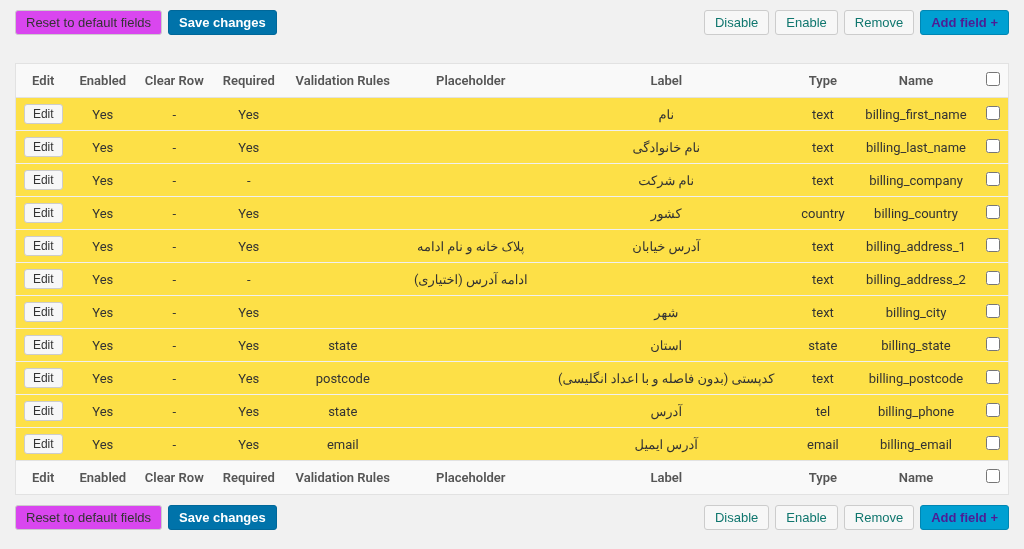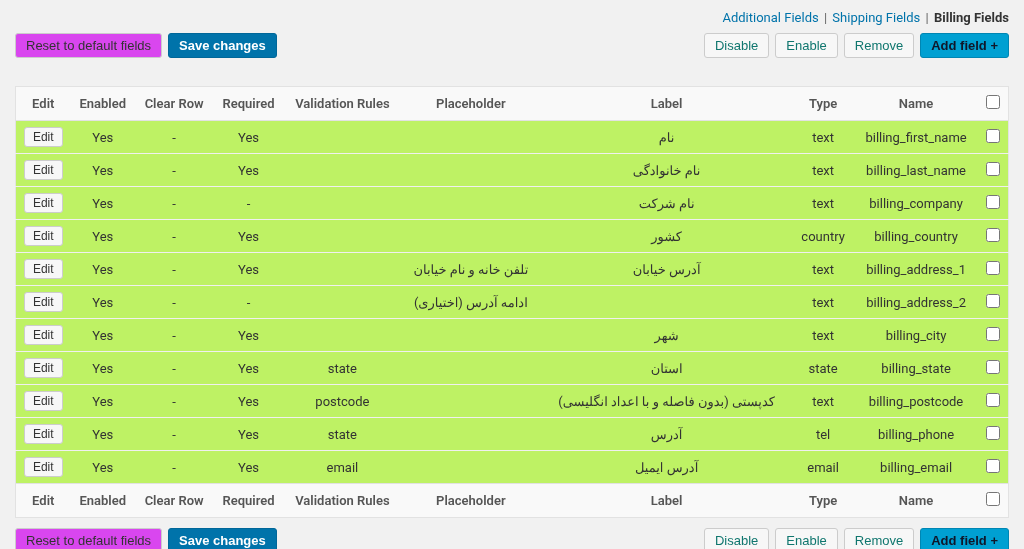--- a/index.html
+++ b/index.html
@@ -54,34 +54,34 @@
     }
     .btn-blue {
       background: #0073aa;
       border: 1px solid #006799;
       color: #fff;
       font-weight: bold;
     }
     .btn-add {
       background: #00a0d2;
       border: 1px solid #0086b3;
-      color: #0f172a;
+      color: #4c1d95;
       font-weight: bold;
     }
     .btn-action {
       background: #f7f7f7;
       border: 1px solid #ccc;
       color: #0f766e;
       padding: 4px 10px;
     }
 
     .main-table {
       width: 100%;
       border-collapse: collapse;
-      background: #bef264;
+      background: #fde047;
       border: 1px solid #e2e2e2;
       margin-top: 28px;
     }
     .main-table thead tr th {
       background: #f9f9f9;
       border-bottom: 1px solid #e2e2e2;
       border-top: 1px solid #e2e2e2;
       padding: 8px 6px;
       text-align: center;
       font-weight: 600;
@@ -139,27 +139,20 @@
     .bottom-toolbar-left { display: flex; gap: 6px; }
     .bottom-toolbar-right { display: flex; gap: 6px; }
 
     .sep { color: #ccc; margin: 0 2px; }
   </style>
 </head>
 <body>
 
 <div class="page-wrapper">
 
-  <div class="top-nav">
-    <a href="#">Additional Fields</a>
-    <span class="sep">|</span>
-    <a href="#">Shipping Fields</a>
-    <span class="sep">|</span>
-    <a href="#" class="active-link">Billing Fields</a>
-  </div>
 
   <div class="toolbar">
     <div class="toolbar-left">
       <button class="btn btn-default">Reset to default fields</button>
       <button class="btn btn-blue">Save changes</button>
     </div>
     <div class="toolbar-right">
       <button class="btn btn-action">Disable</button>
       <button class="btn btn-action">Enable</button>
       <button class="btn btn-action">Remove</button>
@@ -240,21 +233,21 @@
       <td><input type="checkbox" style=""></td>
     </tr>
         <tr>
       <td>
         <button class="btn-edit">Edit</button>
       </td>
       <td>Yes</td>
       <td>-</td>
       <td>Yes</td>
       <td></td>
-      <td style="direction:rtl;">تلفن خانه و نام خیابان</td>
+      <td style="direction:rtl;">پلاک خانه و نام ادامه</td>
       <td class="label-col">آدرس خیابان</td>
       <td>text</td>
       <td class="name-col">billing_address_1</td>
       <td><input type="checkbox" style=""></td>
     </tr>
         <tr>
       <td>
         <button class="btn-edit">Edit</button>
       </td>
       <td>Yes</td>

